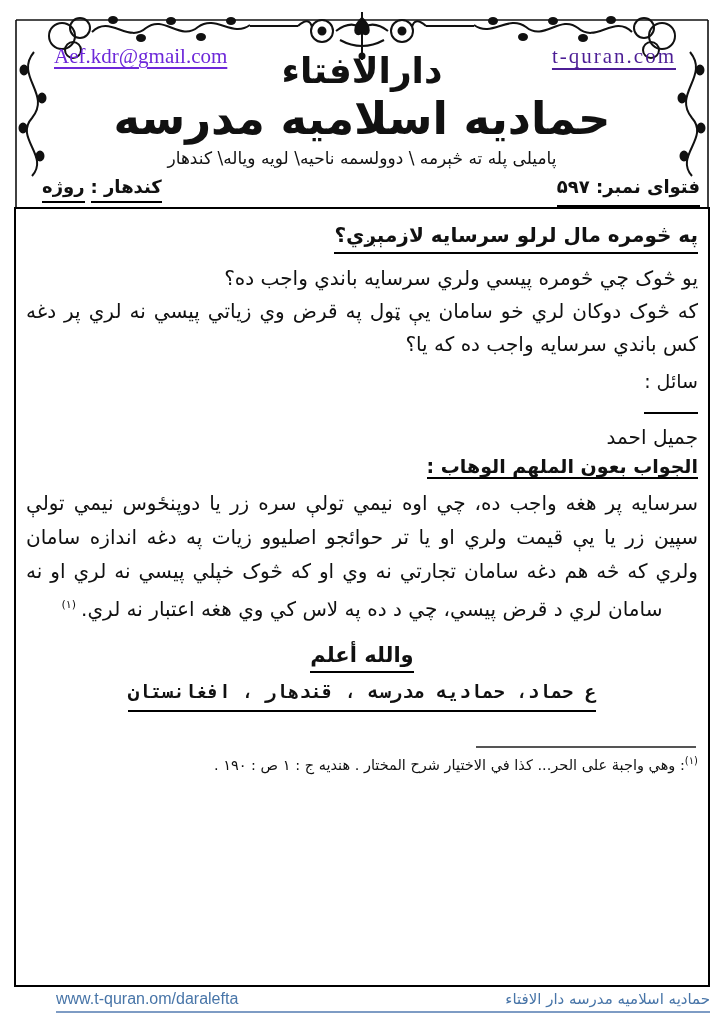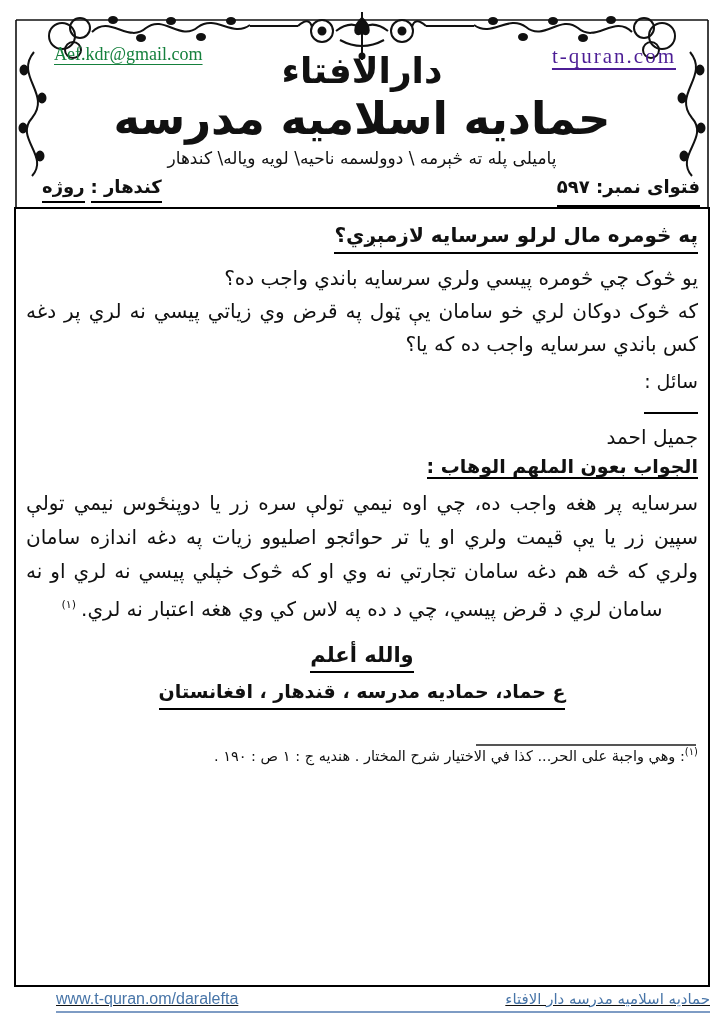--- a/index.html
+++ b/index.html
@@ -5,21 +5,21 @@
   html,body{margin:0;padding:0;background:#e9e9e9;}
   .page{
     position:relative;width:724px;height:1024px;margin:0 auto;
     background:#ffffff;color:#111;overflow:hidden;
     font-family:"DejaVu Sans",sans-serif;
   }
   
   .ornament{position:absolute;left:0;top:0;}
   .email-link{
     position:absolute;left:54px;top:44px;
-    font-family:"Liberation Serif",serif;font-size:18px;color:#15803d;
+    font-family:"Liberation Serif",serif;font-size:21px;color:#6d28d9;
     text-decoration:underline;text-underline-offset:4px;
   }
   .site-link{
     position:absolute;right:48px;top:44px;
     font-family:"Liberation Serif",serif;font-size:21px;letter-spacing:2px;color:#4c1d95;
     text-decoration:underline;text-underline-offset:5px;
   }
   .doc-title{
     position:absolute;left:0;right:0;top:50px;text-align:center;
     font-size:36px;font-weight:bold;direction:rtl;
@@ -62,30 +62,30 @@
   }
   .ans-para{margin:7px 0 16px 0;font-size:20px;line-height:34px;text-align:justify;text-align-last:center;}
   .ans-para sup{font-size:11px;margin-right:5px;}
   .closing-wrap{text-align:center;margin-top:17px;}
   .closing-phrase{
     display:inline-block;font-size:21px;font-weight:bold;
     border-bottom:2px solid #000;padding-bottom:4px;
   }
   .signature-line{
     display:inline-block;font-size:19px;font-weight:bold;
-    border-bottom:2px solid #000;padding-bottom:6px;margin-top:7px;
+    border-bottom:2px solid #000;padding-bottom:6px;margin-top:7px;font-family:Liberation Mono, monospace;
   }
   .fn-sep{width:220px;border:none;border-top:2.5px solid #555;margin:34px 2px 0 0;}
-  .footnote{font-size:14.5px;direction:rtl;text-align:right;}
+  .footnote{font-size:14.5px;margin-top:7px;direction:rtl;text-align:right;}
   .footnote sup{font-size:10px;}
   
   .footer{
     position:absolute;left:56px;right:14px;top:990px;
     display:flex;justify-content:space-between;align-items:center;
-    border-bottom:2px solid #7e9cc4;padding-bottom:3px;text-decoration:underline;
+    border-bottom:2px solid #7e9cc4;padding-bottom:3px;
   }
   .footer-link{
     font-family:"Liberation Sans",sans-serif;font-size:16px;
     color:#4875a8;text-decoration:none;
   }
   .footer-title{
     direction:rtl;font-size:15px;color:#4875a8;
   }
 </style>
 </head>

